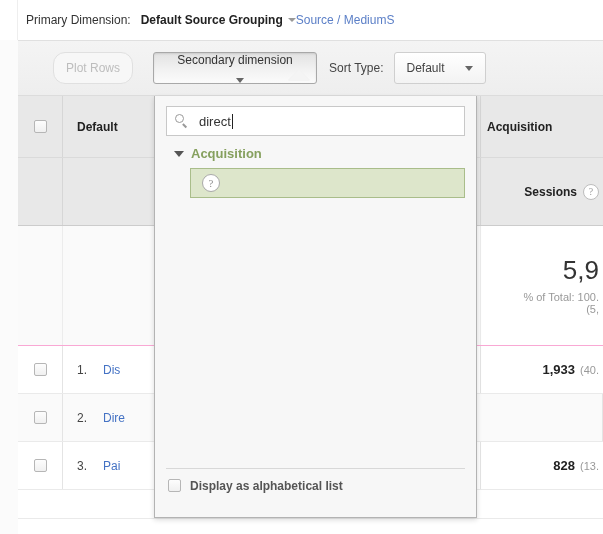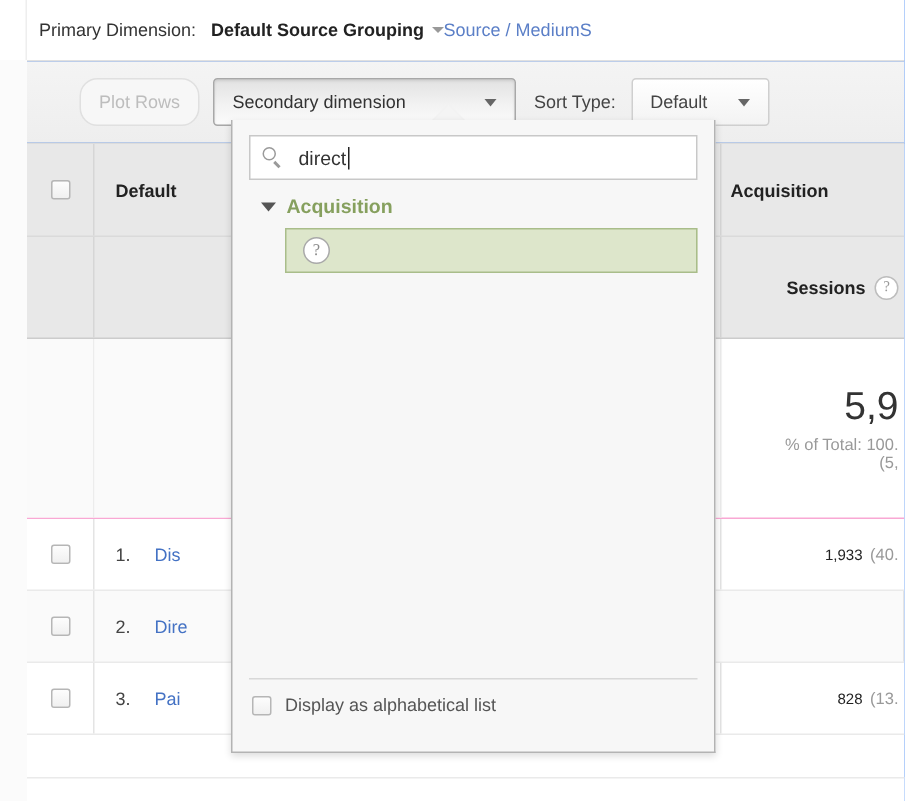--- a/index.html
+++ b/index.html
@@ -152,21 +152,21 @@
   }
   .btn .bcaret {
     display: inline-block;
     margin-left: 10px;
     width: 0; height: 0;
     border-left: 4px solid transparent;
     border-right: 4px solid transparent;
     border-top: 5px solid #666666;
   }
   .tb-plot { margin-left: 35px; }
-  .tb-second { margin-left: 9px; width: 202px; justify-content: space-between; }
+  .tb-second { margin-left: 20px; width: 164px; justify-content: space-between; flex-direction: column; }
   .tb-sorttype-label {
     margin-left: 12px;
     font-size: 12px;
     color: #444444;
     white-space: nowrap;
   }
   .tb-sortbtn { margin-left: 10px; width: 92px; justify-content: space-between; }
 
   
   .table-area {
@@ -312,22 +312,22 @@
     cursor: pointer;
   }
   .metric-line {
     display: flex;
     align-items: baseline;
     justify-content: flex-end;
     white-space: nowrap;
     width: 100%;
   }
   .metric-val {
-    font-size: 10px;
-    font-weight: normal;
+    font-size: 13px;
+    font-weight: bold;
     color: #222222;
   }
   .metric-pct {
     font-size: 11px;
     color: #999999;
     margin-left: 5px;
   }
 
   
   .cbox {
@@ -355,21 +355,21 @@
     margin-left: 6px;
     cursor: pointer;
     line-height: 1;
     font-family: "Liberation Serif", serif;
   }
 
   
   .panel {
     position: absolute;
     left: 154px;
-    top: 80px;
+    top: 96px;
     width: 323px;
     height: 422px;
     background: #f7f7f7;
     border: 1px solid #b3b3b3;
     border-top: none;
     box-sizing: border-box;
     box-shadow: 0 2px 5px rgba(0,0,0,0.14);
     z-index: 10;
     display: flex;
     flex-direction: column;
@@ -470,21 +470,21 @@
     width: 16px; height: 16px;
     font-size: 11px;
   }
 
   .panel-footer {
     flex: 0 0 auto;
     border-top: 1px solid #d8d8d8;
     margin: 0 11px;
     padding: 10px 0 24px 2px;
     display: flex;
-    align-items: center;
+    font-weight: bold;
   }
   .footer-label {
     font-size: 12px;
     color: #555555;
     margin-left: 9px;
     white-space: nowrap;
     cursor: pointer;
   }
 
   

